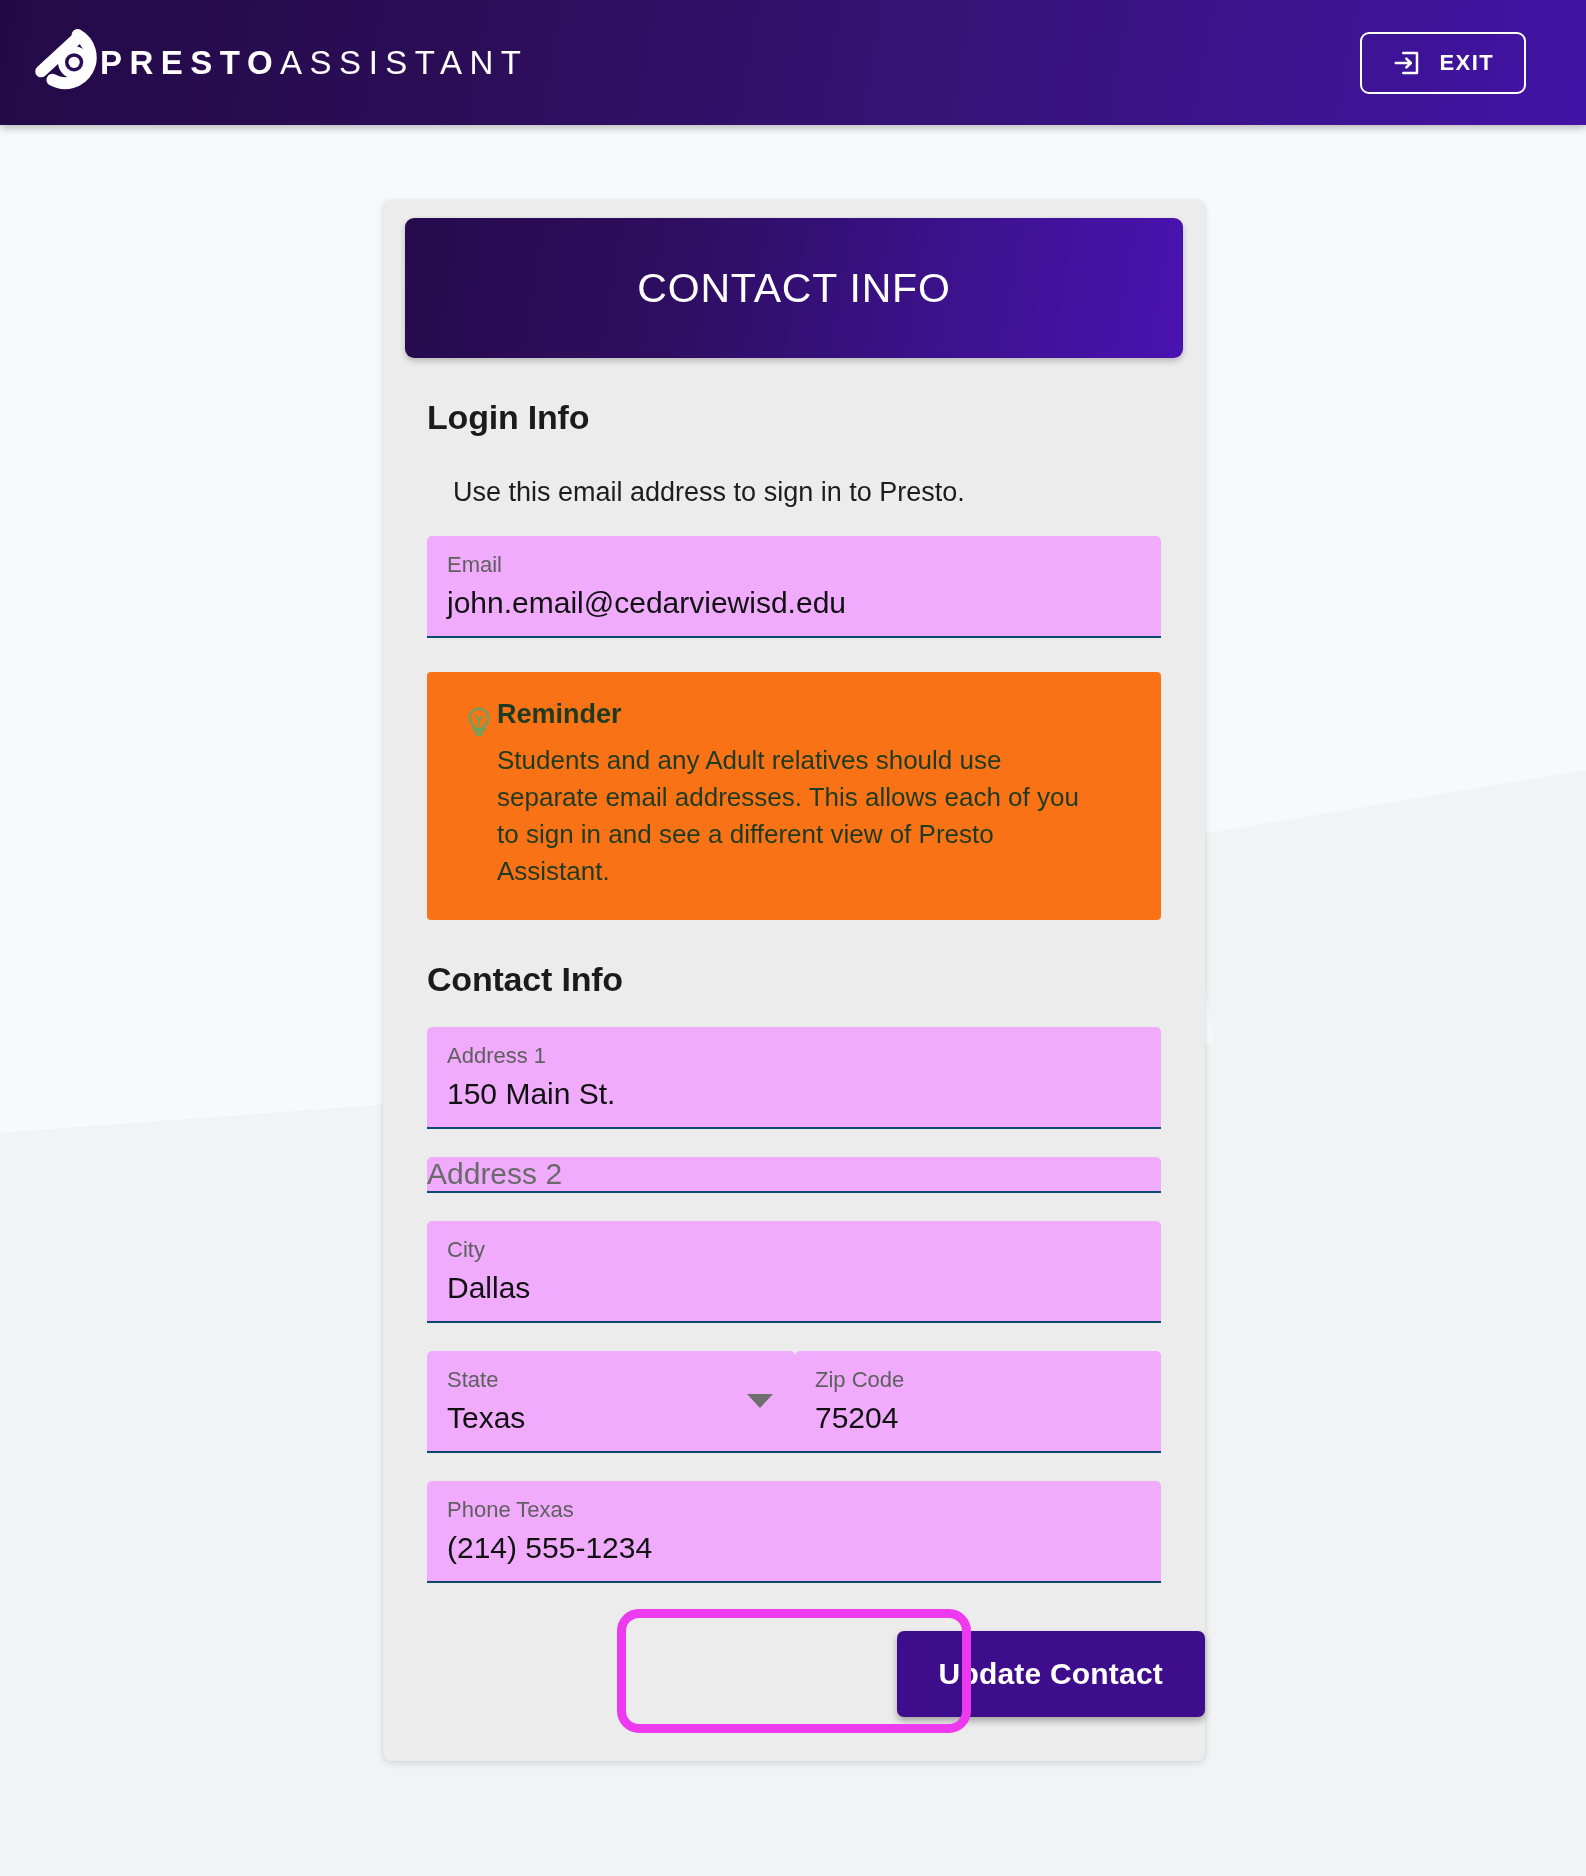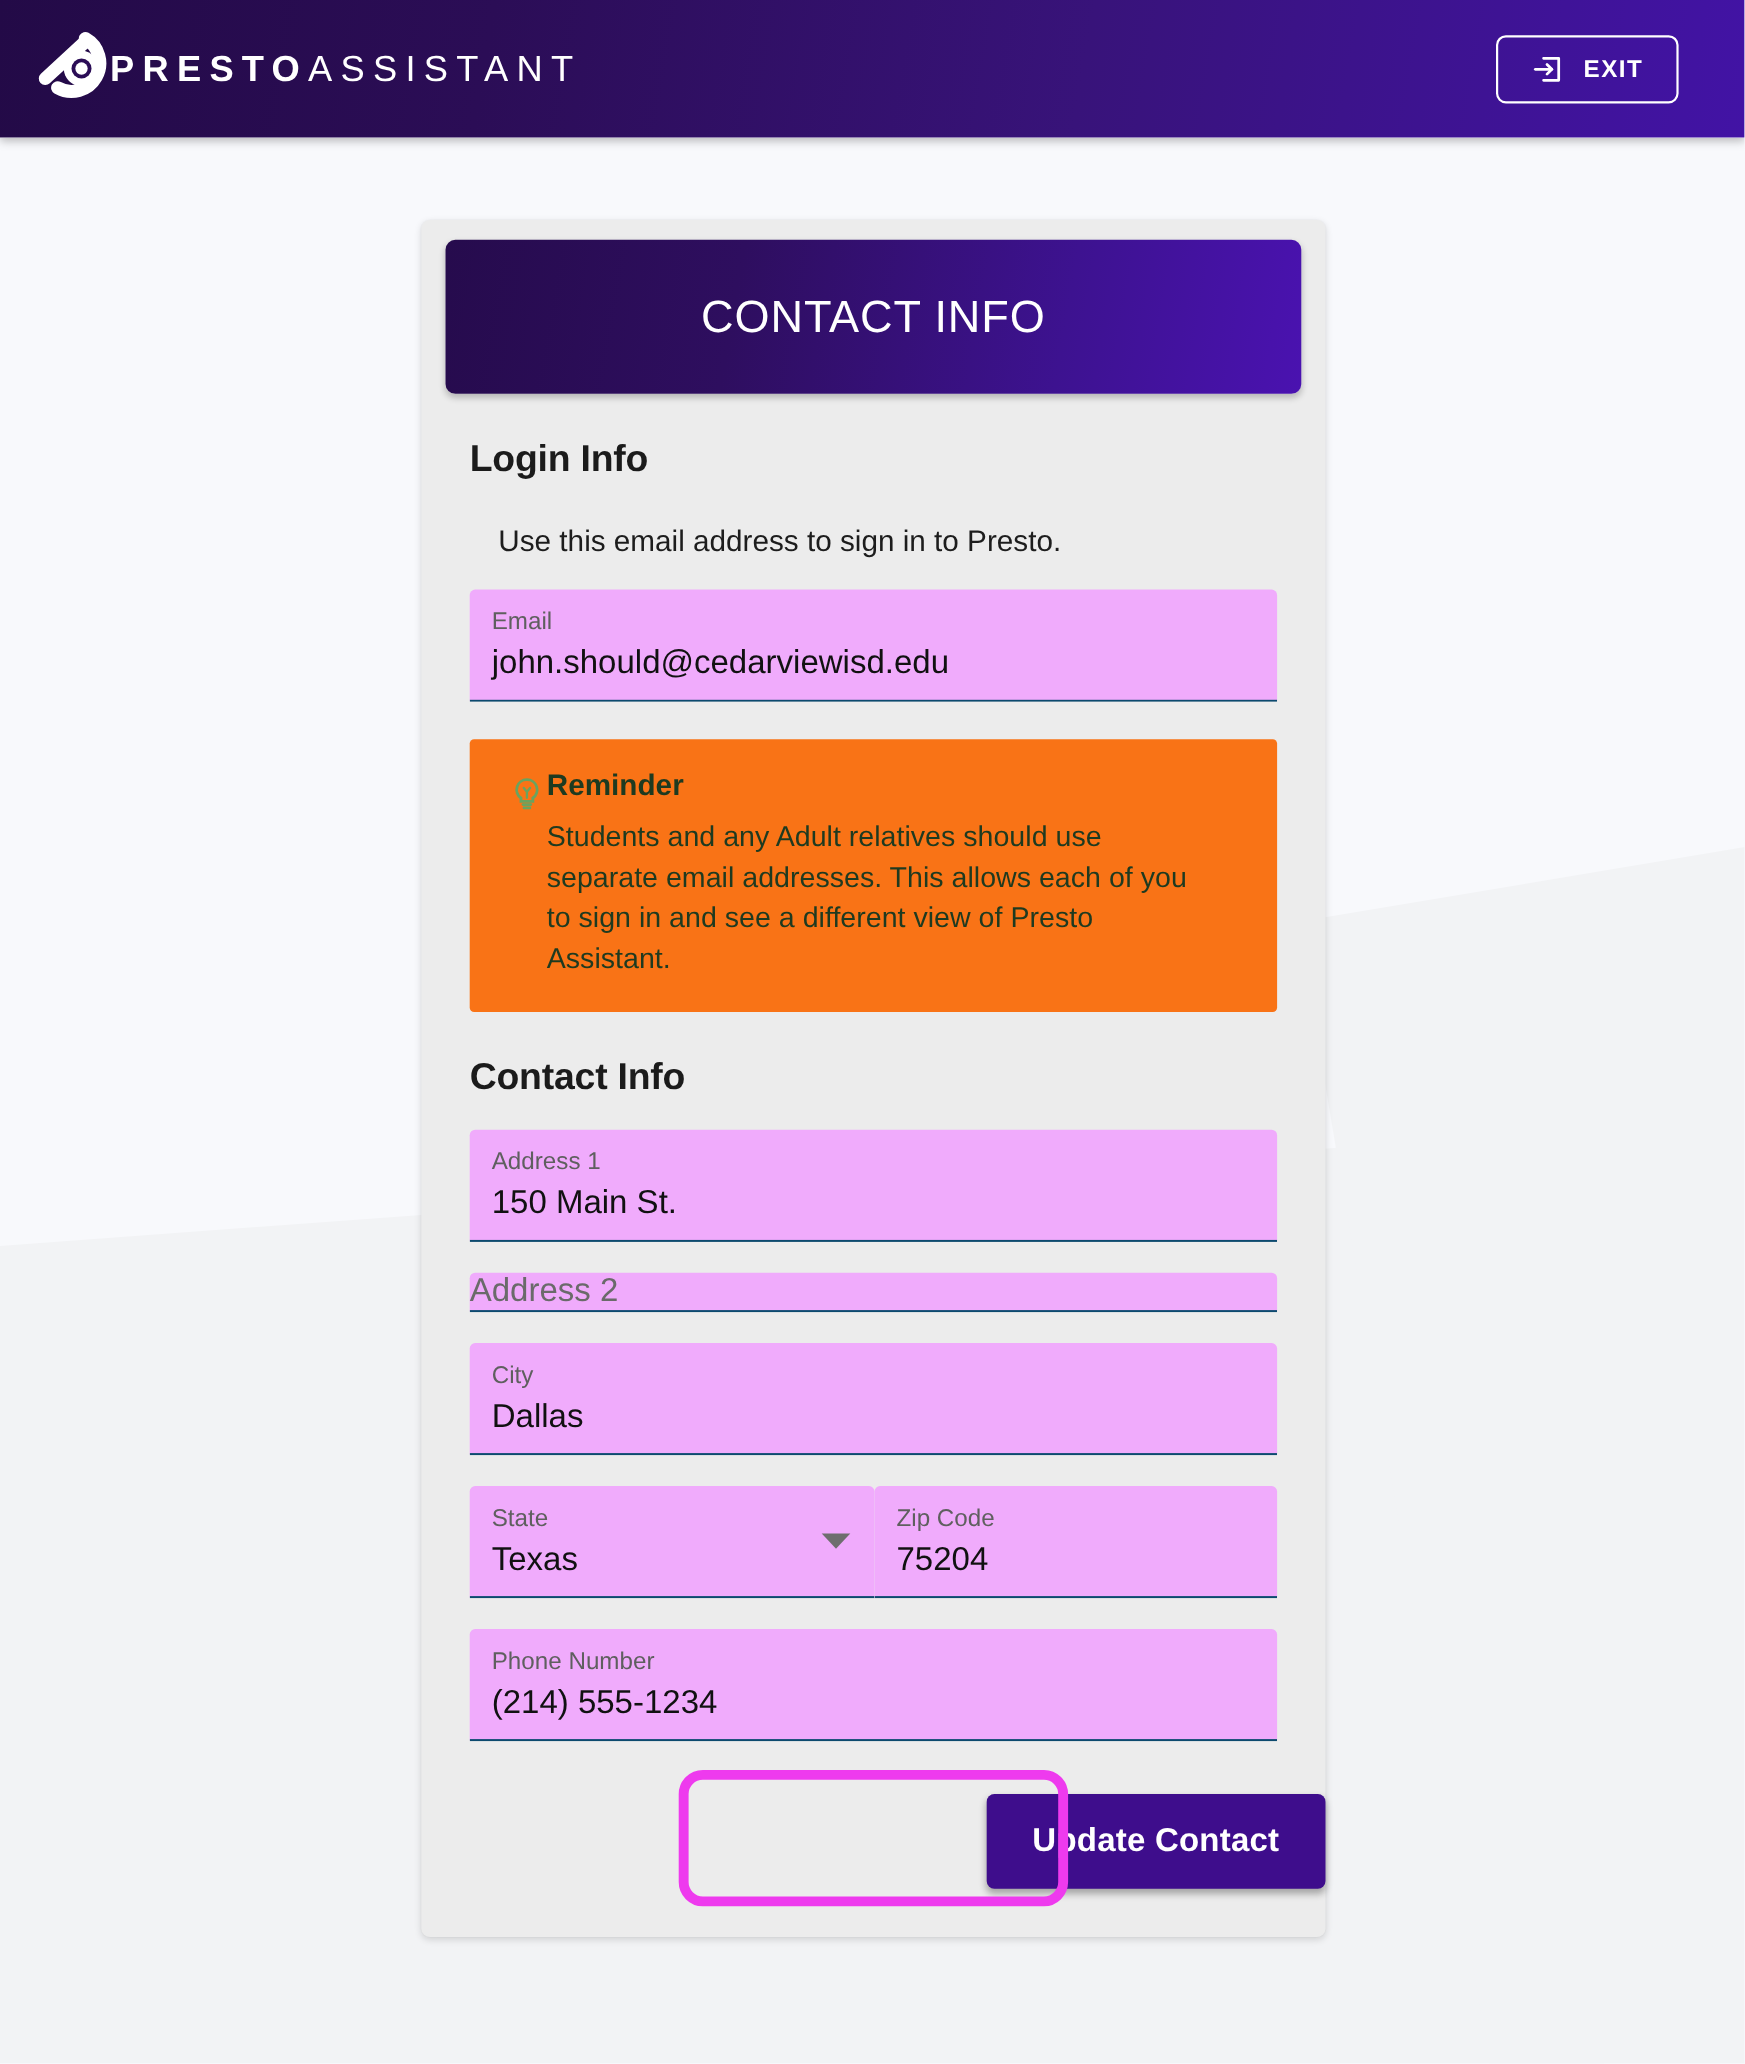--- a/index.html
+++ b/index.html
@@ -297,21 +297,21 @@
   <div class="card-header">
     <span class="card-header-title">CONTACT INFO</span>
   </div>
 
   <h2 class="section-title">Login Info</h2>
   <p class="helper-text">Use this email address to sign in to Presto.</p>
 
   <div class="fields">
     <div class="field">
       <span class="field-label">Email</span>
-      <span class="field-value">john.should@cedarviewisd.edu</span>
+      <span class="field-value">john.email@cedarviewisd.edu</span>
     </div>
   </div>
 
   <aside class="reminder">
     <svg class="bulb-icon" viewBox="0 0 24 24">
       <path d="M12 3.2 A6.1 6.1 0 0 0 8.4 14.3 L8.4 16.4 L15.6 16.4 L15.6 14.3 A6.1 6.1 0 0 0 12 3.2 Z" fill="none" stroke="#6aa35f" stroke-width="1.7"></path>
       <path d="M9.6 18.3 L14.4 18.3" stroke="#6aa35f" stroke-width="1.6" stroke-linecap="round"></path>
       <path d="M10.2 20.3 L13.8 20.3" stroke="#6aa35f" stroke-width="1.6" stroke-linecap="round"></path>
       <path d="M10.1 8.2 L12 10.6 L13.9 8.2 M12 10.6 L12 14.2" fill="none" stroke="#6aa35f" stroke-width="1.4" stroke-linecap="round" stroke-linejoin="round"></path>
     </svg>
@@ -345,21 +345,21 @@
         <span class="field-value">Texas</span>
         <span class="select-arrow"></span>
       </div>
       <div class="field zip">
         <span class="field-label">Zip Code</span>
         <span class="field-value">75204</span>
       </div>
     </div>
 
     <div class="field">
-      <span class="field-label">Phone Number</span>
+      <span class="field-label">Phone Texas</span>
       <span class="field-value">(214) 555-1234</span>
     </div>
   </div>
 
   <div class="submit-wrap">
     <button class="submit-btn">Update Contact</button>
     <div class="highlight-ring"></div>
   </div>
 
 </main>

